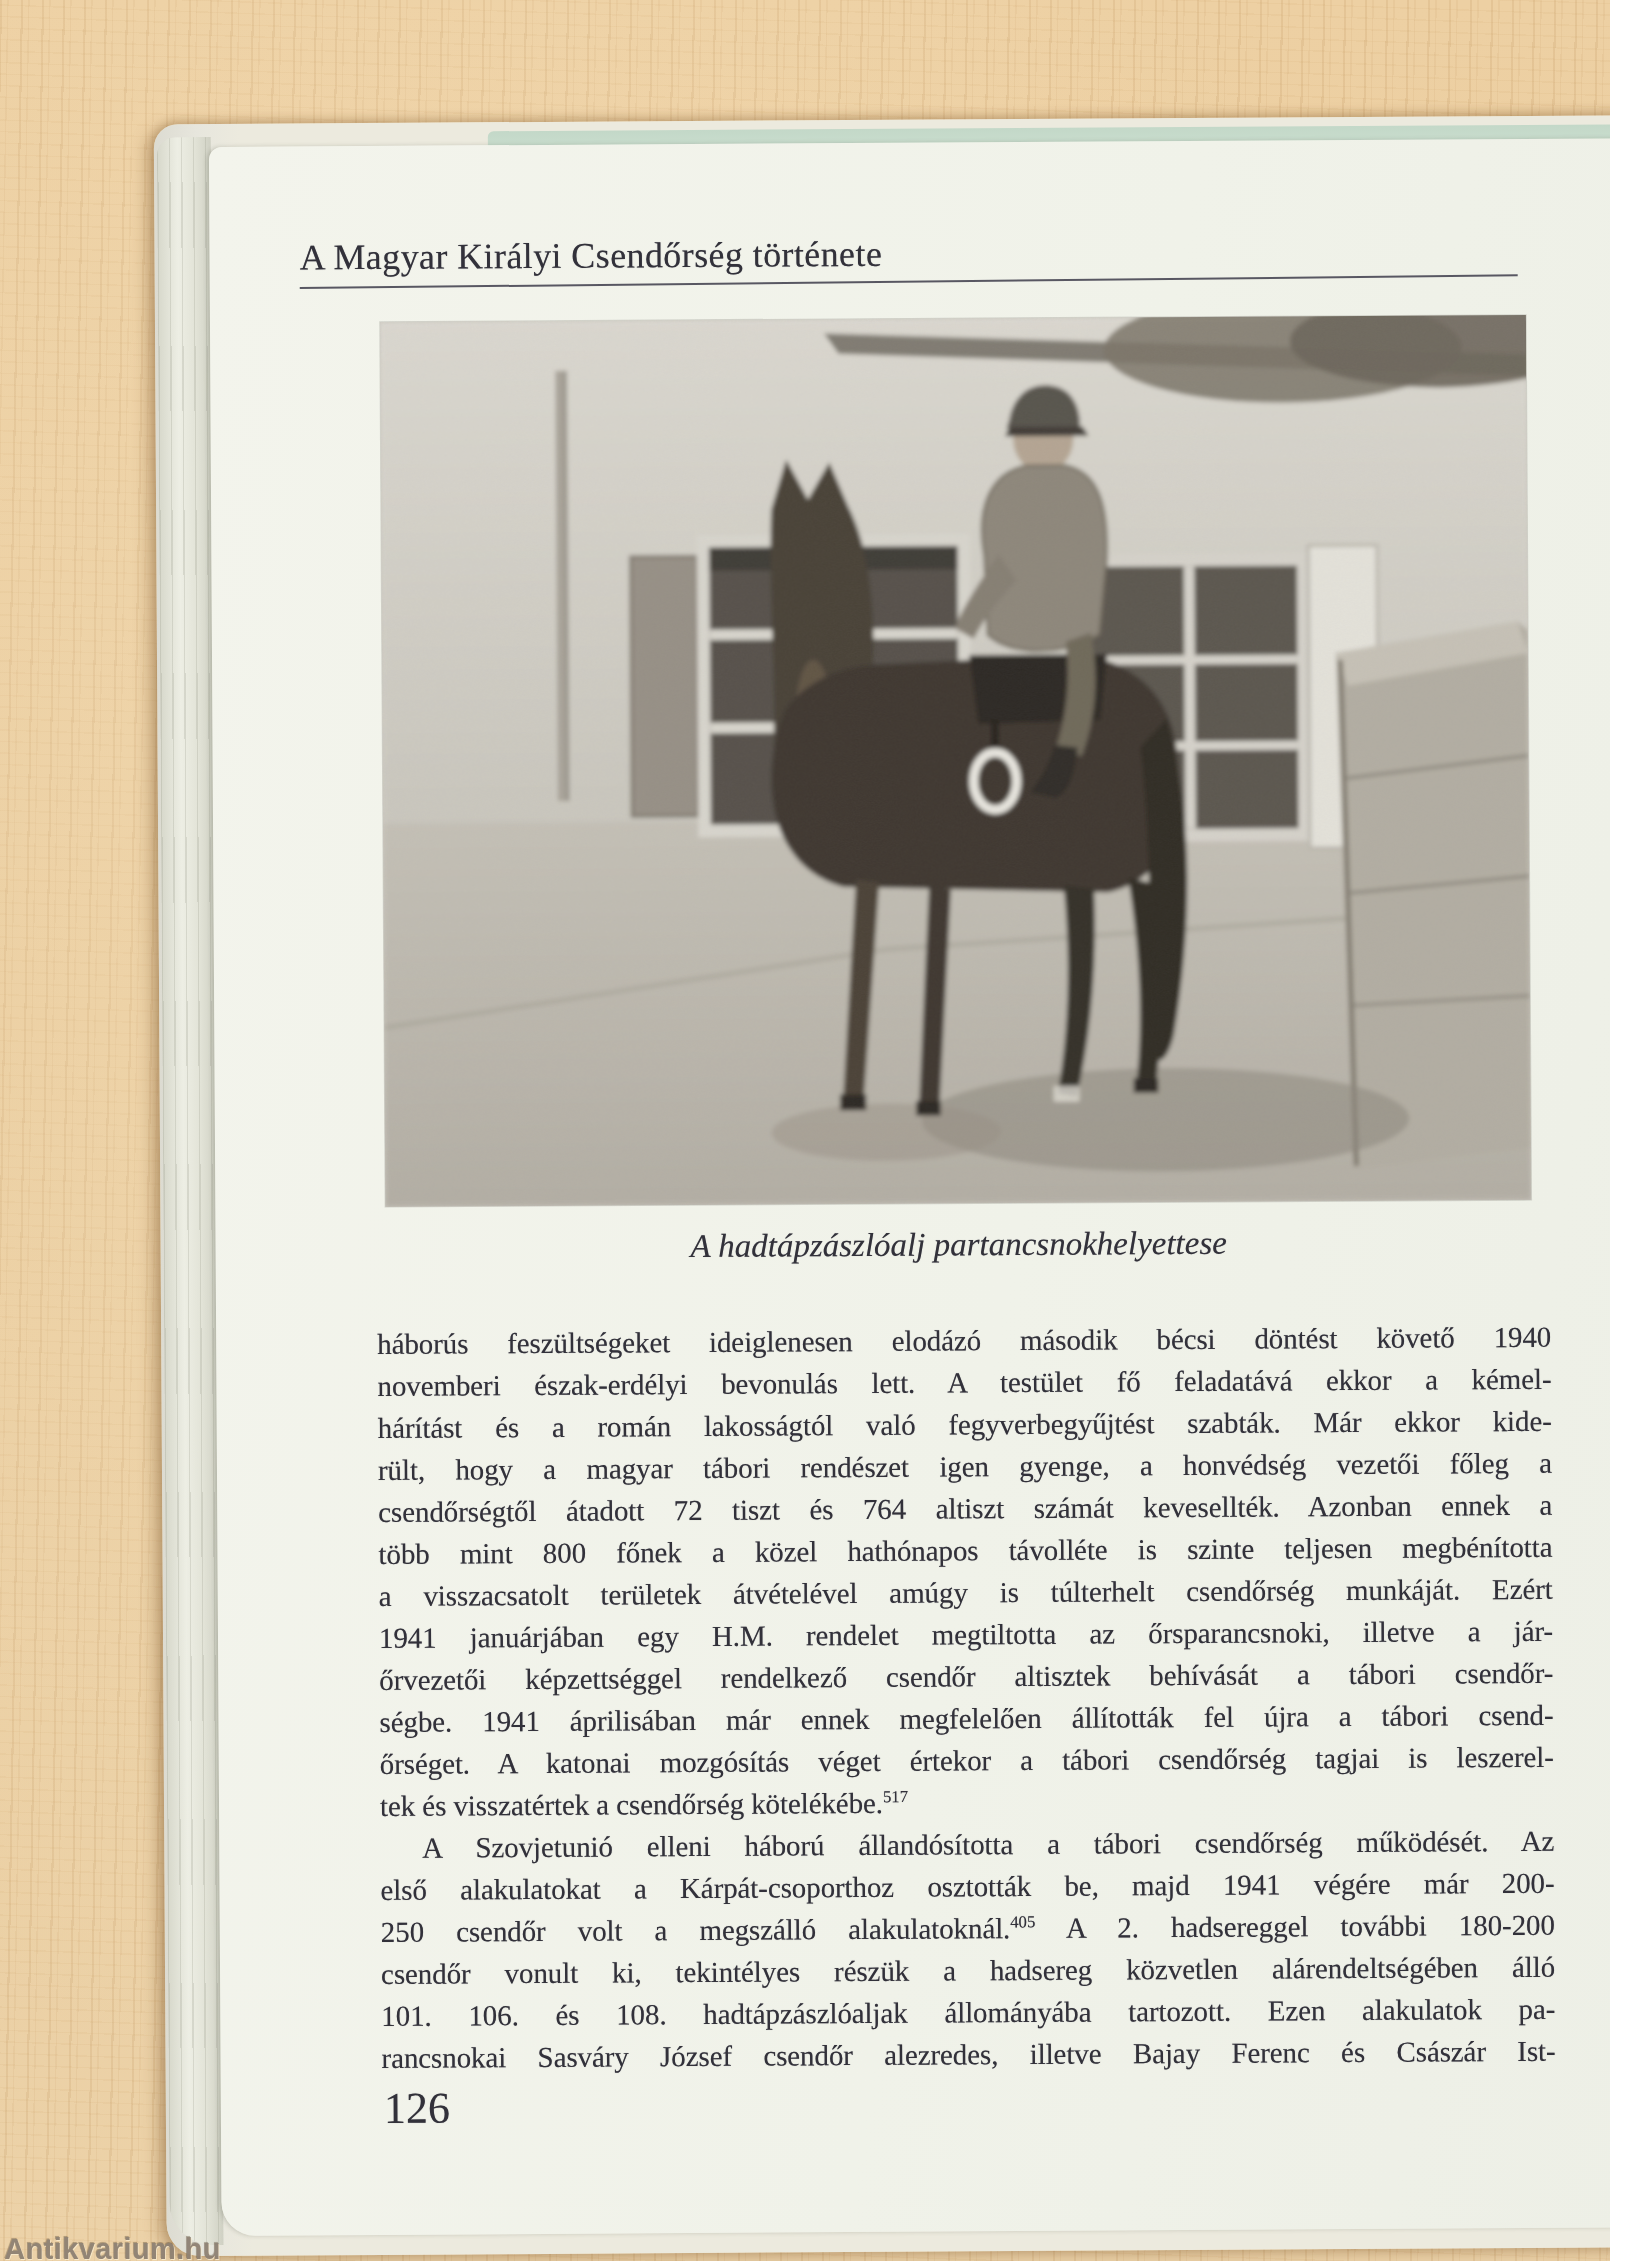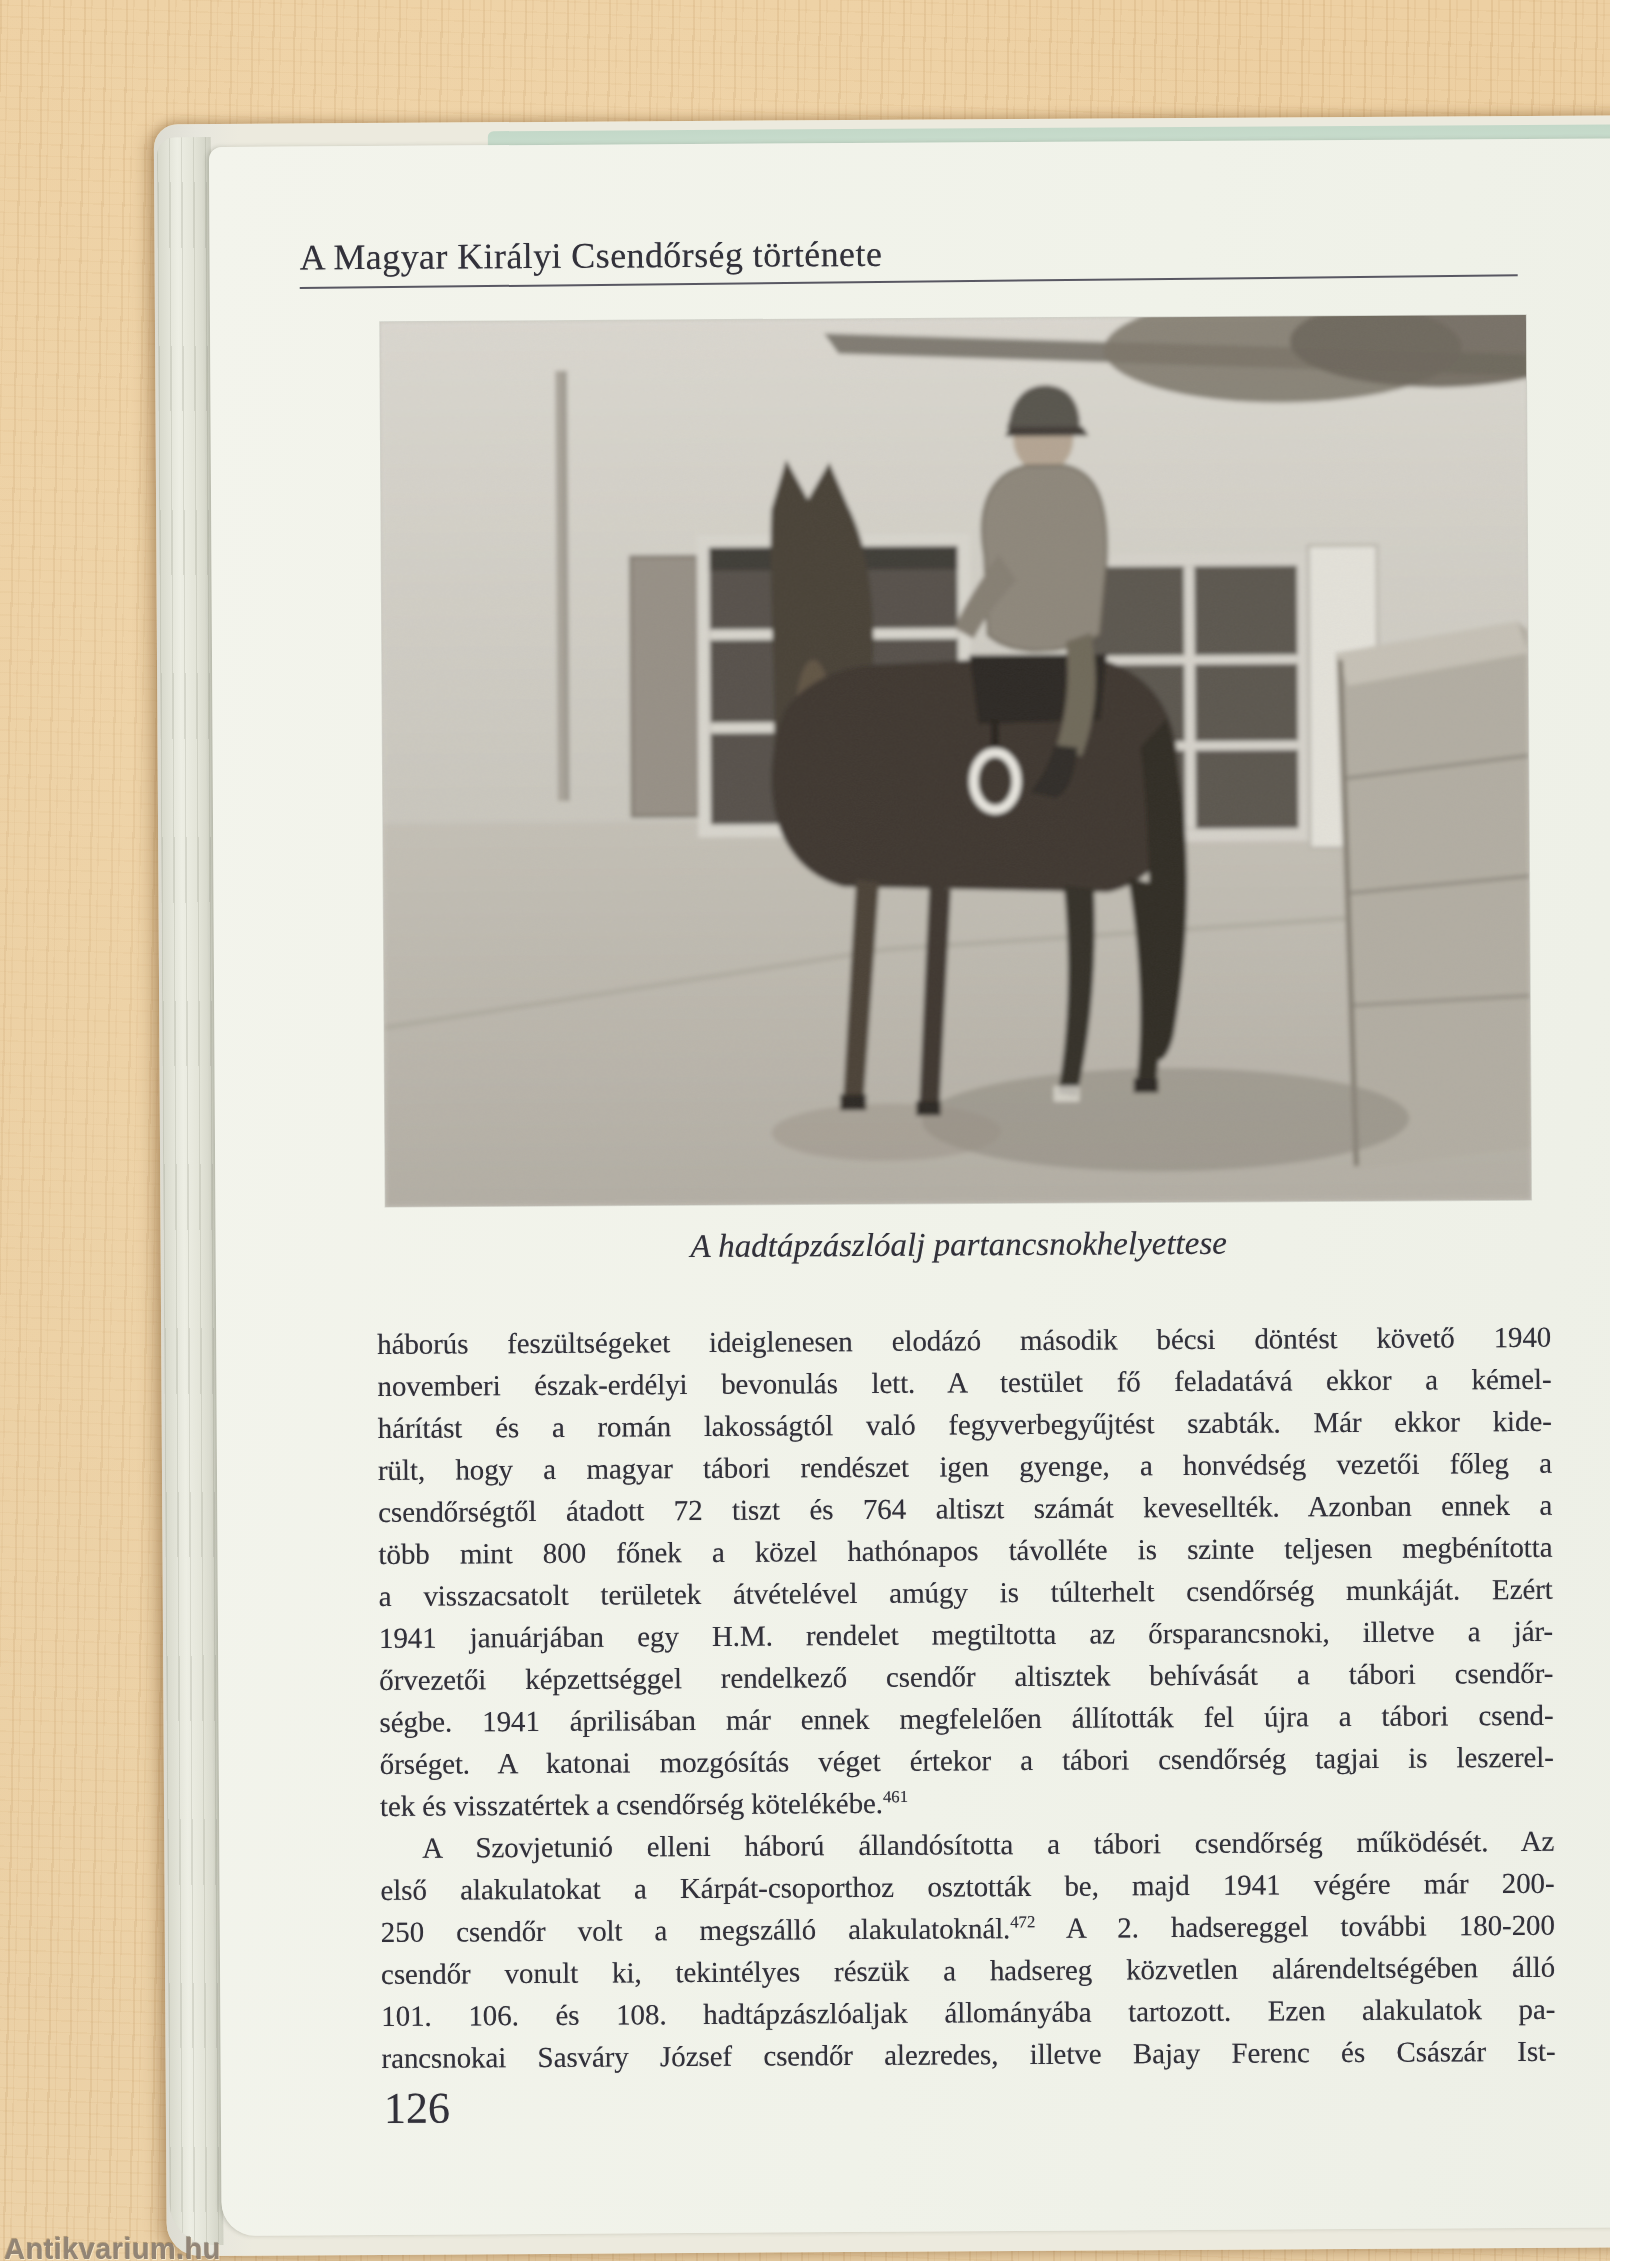--- a/index.html
+++ b/index.html
@@ -207,26 +207,26 @@
           <div class="bline">novemberi észak-erdélyi bevonulás lett. A testület fő feladatává ekkor a kémel-</div>
           <div class="bline">hárítást és a román lakosságtól való fegyverbegyűjtést szabták. Már ekkor kide-</div>
           <div class="bline">rült, hogy a magyar tábori rendészet igen gyenge, a honvédség vezetői főleg a</div>
           <div class="bline">csendőrségtől átadott 72 tiszt és 764 altiszt számát kevesellték. Azonban ennek a</div>
           <div class="bline">több mint 800 főnek a közel hathónapos távolléte is szinte teljesen megbénította</div>
           <div class="bline">a visszacsatolt területek átvételével amúgy is túlterhelt csendőrség munkáját. Ezért</div>
           <div class="bline">1941 januárjában egy H.M. rendelet megtiltotta az őrsparancsnoki, illetve a jár-</div>
           <div class="bline">őrvezetői képzettséggel rendelkező csendőr altisztek behívását a tábori csendőr-</div>
           <div class="bline">ségbe. 1941 áprilisában már ennek megfelelően állították fel újra a tábori csend-</div>
           <div class="bline">őrséget. A katonai mozgósítás véget értekor a tábori csendőrség tagjai is leszerel-</div>
-          <div class="bline nostretch">tek és visszatértek a csendőrség kötelékébe.<sup>461</sup></div>
+          <div class="bline nostretch">tek és visszatértek a csendőrség kötelékébe.<sup>517</sup></div>
         </div>
       <div>
           <div class="bline indent">A Szovjetunió elleni háború állandósította a tábori csendőrség működését. Az</div>
           <div class="bline">első alakulatokat a Kárpát-csoporthoz osztották be, majd 1941 végére már 200-</div>
-          <div class="bline">250 csendőr volt a megszálló alakulatoknál.<sup>472</sup> A 2. hadsereggel további 180-200</div>
+          <div class="bline">250 csendőr volt a megszálló alakulatoknál.<sup>405</sup> A 2. hadsereggel további 180-200</div>
           <div class="bline">csendőr vonult ki, tekintélyes részük a hadsereg közvetlen alárendeltségében álló</div>
           <div class="bline">101. 106. és 108. hadtápzászlóaljak állományába tartozott. Ezen alakulatok pa-</div>
           <div class="bline">rancsnokai Sasváry József csendőr alezredes, illetve Bajay Ferenc és Császár Ist-</div>
         </div>
     </div>
 
     <div class="pageno ink">126</div>
   </div>
 
   <div class="watermark">Antikvarium.hu</div>

